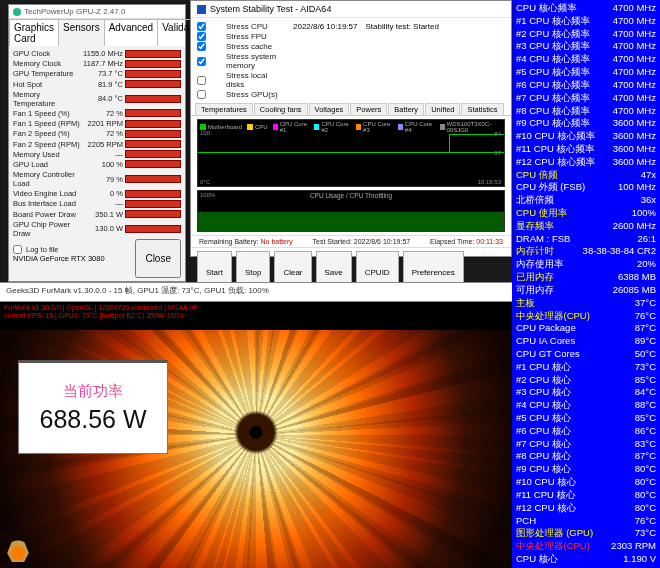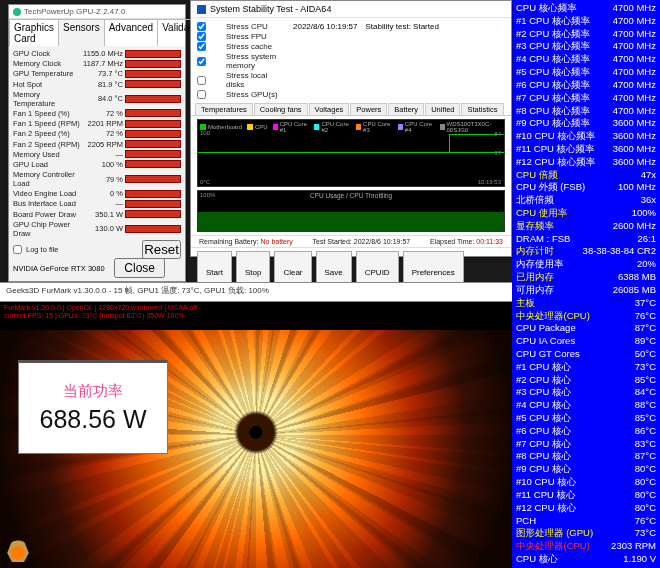--- a/index.html
+++ b/index.html
@@ -17,22 +17,22 @@
   .gpuz-title { background: #fff; color: #555; font-size: 8px; padding: 2px 4px; display:flex; align-items:center; gap:3px; border-bottom:1px solid #ddd;}
   .gpuz-title .dot { width:8px;height:8px;border-radius:50%;background:#2b8; }
   .gpuz-tabs { display:flex; font-size:10px; background:#fff; }
   .gpuz-tab { padding:2px 4px; border:1px solid #bbb; border-bottom:none; margin-right:-1px;}
   .gpuz-tab.active { background:#f2f2f2; }
   .gpuz-body { padding:3px 4px;}
   .grow { display:flex; align-items:center; margin-bottom:1.2px; }
   .grow .lbl { width:70px; font-size:7.5px; color:#222; }
   .grow .val { width:42px; font-size:7.5px; text-align:right; padding-right:2px; color:#222;}
   .grow .bar { flex:1; height:8px; background:#d03020; border:1px solid #800; }
-  .gpuz-footer { position:absolute; bottom:3px; left:4px; right:20px; display:flex; justify-content:space-between; align-items:center; font-size:7.5px;}
-  .gpuz-footer button { font-size:12px; padding:1px 8px; }
+  .gpuz-footer { position:absolute; bottom:3px; left:4px; right:4px; display:flex; justify-content:space-between; align-items:center; font-size:7.5px;}
+  .gpuz-footer button { font-size:10px; padding:12px 8px; }
   .gpuz-gpu { font-size:7.5px; color:#222; margin-top:2px; display:flex; align-items:center; gap:4px;}
   .gpuz-gpu input { width:9px;height:9px; }
 
   
   .aida { position:absolute; top:0; left:190px; width:322px; height:257px; background:#fff; border:1px solid #888; box-shadow:1px 1px 3px rgba(0,0,0,.4);}
   .aida-title { background:#fff; font-size:9px; padding:3px 6px; display:flex; align-items:center; gap:4px; border-bottom:1px solid #e4e4e4;}
   .aida-title .sq { width:9px;height:9px;background:#1050c0;}
   .aida-head { display:flex; font-size:8px; padding:4px 6px; gap:6px;}
   .aida-head .col1 { width:90px; display:flex; flex-direction:column; gap:1px;}
   .aida-head .col2 { flex:1; display:flex; flex-direction:column; gap:2px;}

